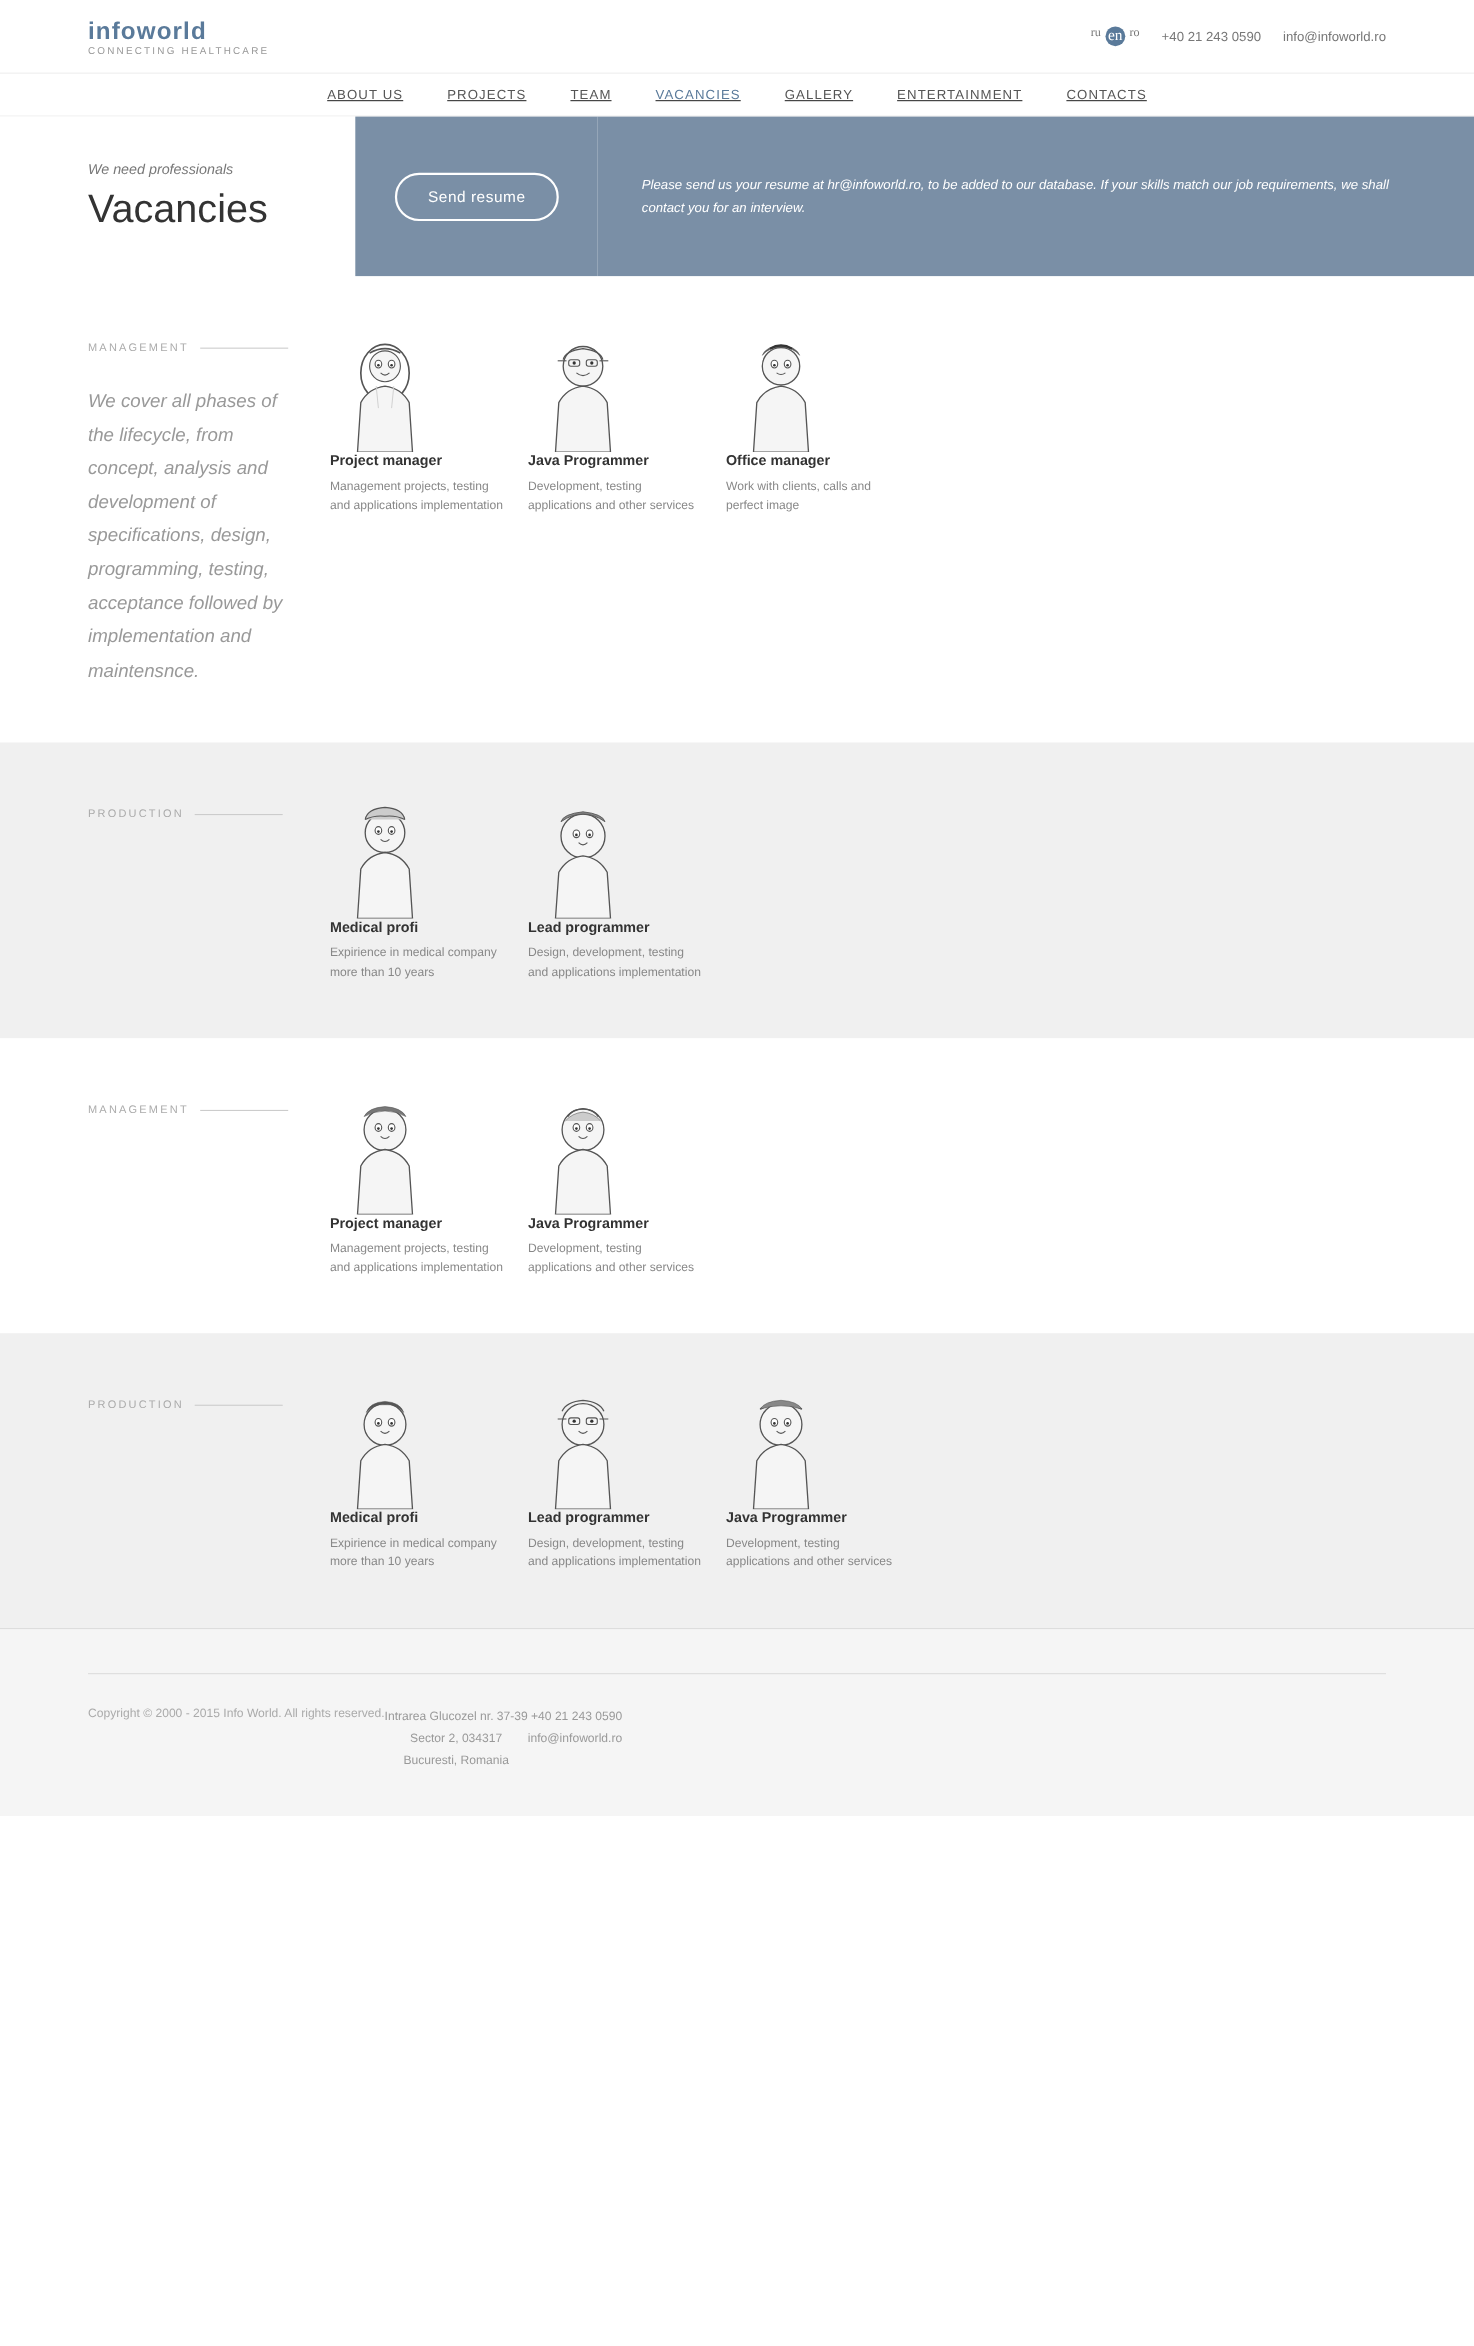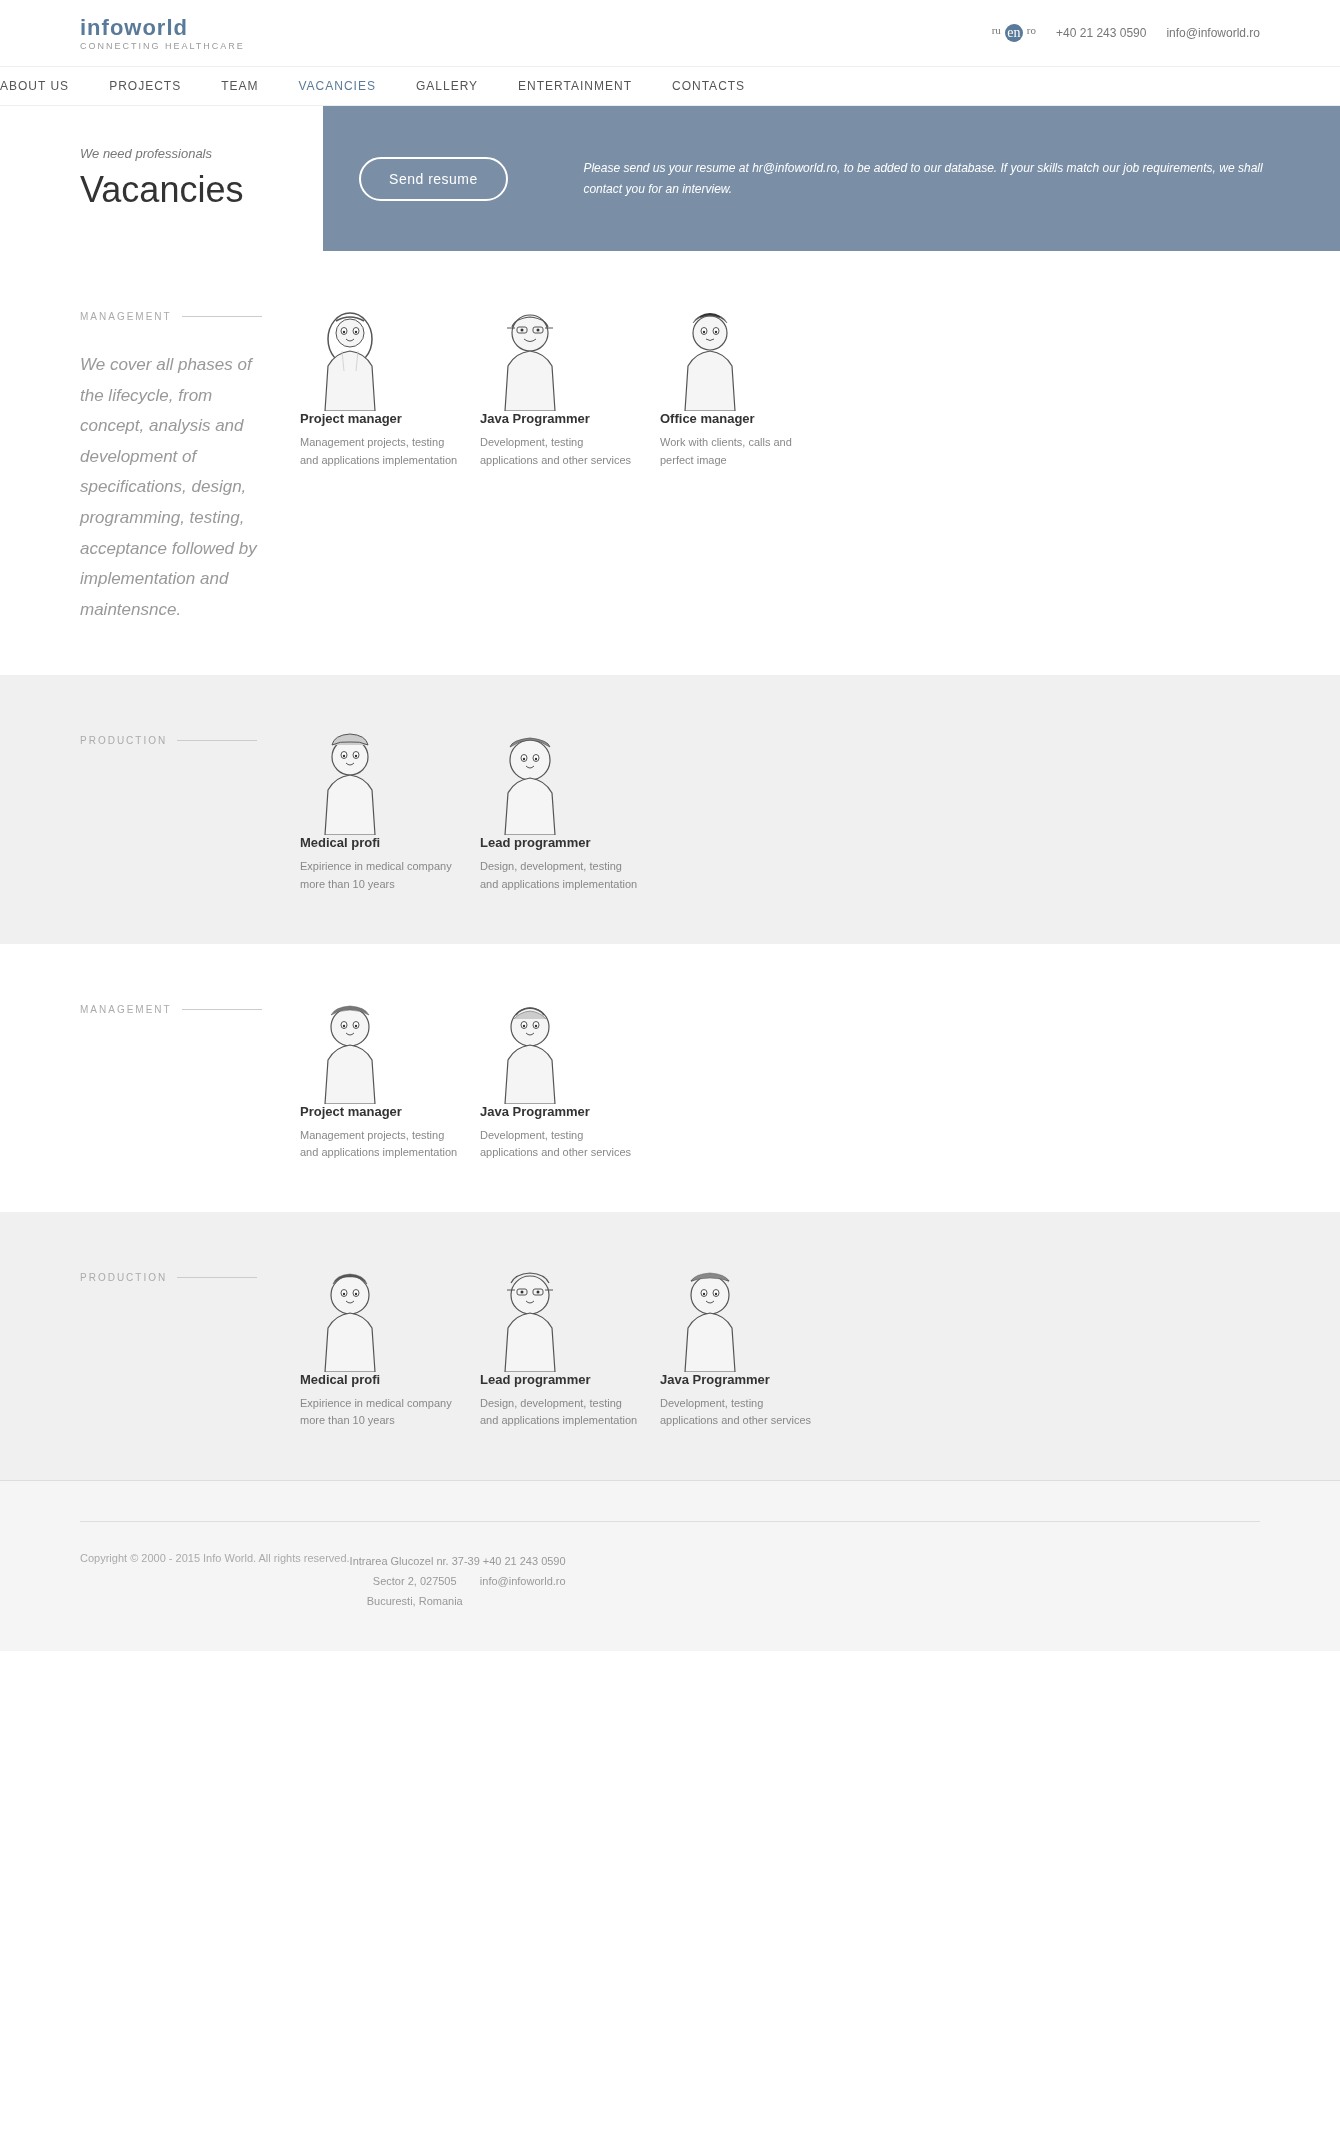--- a/index.html
+++ b/index.html
@@ -9,21 +9,21 @@
     .header { display: flex; align-items: center; justify-content: space-between; padding: 15px 80px; border-bottom: 1px solid #eee; }
     .logo-area { display: flex; flex-direction: column; justify-content: center; }
     .logo-text { font-size: 22px; font-weight: bold; color: #5a7a9a; letter-spacing: 1px; }
     .logo-sub { font-size: 9px; letter-spacing: 2px; color: #999; text-transform: uppercase; }
     .header-right { display: flex; align-items: center; gap: 20px; font-size: 12px; color: #777; }
     .lang-switcher { display: flex; gap: 4px; font-size: 11px; font-family: Liberation Serif, serif; }
     .lang-item { color: #777; cursor: pointer; }
     .lang-item.active { background: #5a7a9a; color: #fff; border-radius: 50%; width: 18px; height: 18px; display: flex; align-items: center; justify-content: center; font-size: 14px; }
 
     
-    nav { display: flex; padding: 12px 0; border-bottom: 1px solid #eee; gap: 40px; }
+    nav { display: flex; justify-content: center; padding: 12px 0; border-bottom: 1px solid #eee; gap: 40px; text-decoration: underline; }
     nav a { text-decoration: none; color: #555; font-size: 12px; letter-spacing: 1px; text-transform: uppercase; font-weight: 500; }
     nav a.active { color: #5a7a9a; }
 
     
     .hero-section { display: flex; align-items: stretch; margin: 0; }
     .hero-left { padding: 40px 80px; background: #fff; flex: 0 0 300px; display: flex; flex-direction: column; justify-content: center; }
     .hero-subtitle { font-size: 13px; color: #777; margin-bottom: 8px; font-style: italic; }
     .hero-title { font-size: 36px; font-weight: 300; color: #333; }
     .hero-center { background: #7a8fa6; flex: 0 0 220px; display: flex; align-items: center; justify-content: center; }
     .send-resume-btn { border: 2px solid #fff; color: #fff; background: transparent; padding: 12px 28px; border-radius: 25px; font-size: 14px; cursor: pointer; letter-spacing: 0.5px; }
@@ -298,21 +298,21 @@
     </div>
   </div>
 </div>
 
 <footer>
   <hr class="footer-divider">
   <div class="footer-bottom">
     <div class="footer-copy">Copyright © 2000 - 2015 Info World. All rights reserved.</div>
     <div class="footer-address">
       <div>Intrarea Glucozel nr. 37-39</div>
-      <div>Sector 2, 027505</div>
+      <div>Sector 2, 034317</div>
       <div>Bucuresti, Romania</div>
     </div>
     <div class="footer-contact">
       <div>+40 21 243 0590</div>
       <div>info@infoworld.ro</div>
     </div>
   </div>
 </footer>
 
 </body></html>

